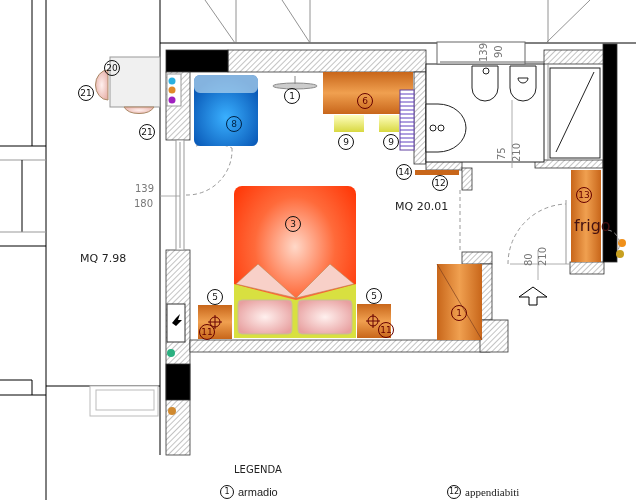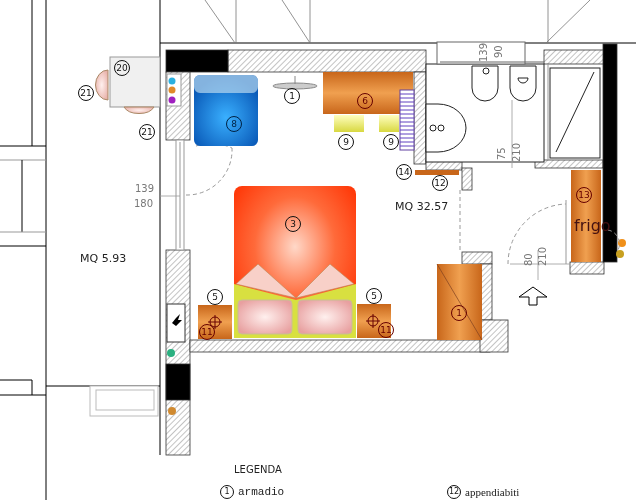--- a/index.html
+++ b/index.html
@@ -228,55 +228,55 @@
 </svg>
 
 <div>
   <style>
     .mk{position:absolute;width:14px;height:14px;border:1px solid #111;border-radius:50%;font-family:"DejaVu Sans",sans-serif;font-size:9px;line-height:14px;text-align:center;color:#111;background:transparent;}
     .mkr{border-color:#600;color:#600;}
     .txt{position:absolute;font-family:"DejaVu Sans",sans-serif;color:#222;white-space:nowrap;}
     .dimt{position:absolute;font-family:"DejaVu Sans",sans-serif;color:#777;font-size:10px;white-space:nowrap;}
     .vt{transform:rotate(-90deg);transform-origin:left top;}
   </style>
-  <span class="mk" style="left:114px;top:60px">20</span>
+  <span class="mk" style="left:104px;top:60px">20</span>
   <span class="mk" style="left:78px;top:85px">21</span>
   <span class="mk" style="left:139px;top:124px">21</span>
   <span class="mk mkr" style="left:226px;top:116px;border-color:#024;color:#024">8</span>
   <span class="mk" style="left:284px;top:88px">1</span>
   <span class="mk mkr" style="left:357px;top:93px">6</span>
   <span class="mk" style="left:338px;top:134px">9</span>
   <span class="mk" style="left:383px;top:134px">9</span>
   <span class="mk" style="left:396px;top:164px">14</span>
   <span class="mk" style="left:432px;top:175px">12</span>
   <span class="mk mkr" style="left:576px;top:187px">13</span>
   <span class="mk" style="left:285px;top:216px">3</span>
   <span class="mk" style="left:207px;top:289px">5</span>
   <span class="mk" style="left:366px;top:288px">5</span>
   <span class="mk mkr" style="left:199px;top:324px">11</span>
   <span class="mk mkr" style="left:378px;top:322px">11</span>
   <span class="mk mkr" style="left:451px;top:305px">1</span>
 
   <span class="txt" style="left:574px;top:216px;font-size:16px;color:#411">frigo</span>
-  <span class="txt" style="left:395px;top:200px;font-size:11px">MQ 32.57</span>
-  <span class="txt" style="left:80px;top:252px;font-size:11px">MQ 5.93</span>
+  <span class="txt" style="left:395px;top:200px;font-size:11px">MQ 20.01</span>
+  <span class="txt" style="left:80px;top:252px;font-size:11px">MQ 7.98</span>
 
   <span class="dimt" style="left:135px;top:183px">139</span>
   <span class="dimt" style="left:134px;top:198px">180</span>
   <span class="dimt vt" style="left:478px;top:62px">139</span>
   <span class="dimt vt" style="left:493px;top:58px">90</span>
   <span class="dimt vt" style="left:496px;top:160px">75</span>
   <span class="dimt vt" style="left:511px;top:162px">210</span>
   <span class="dimt vt" style="left:523px;top:266px">80</span>
   <span class="dimt vt" style="left:537px;top:266px">210</span>
 </div>
 
 <div>
   <span class="txt" style="left:234px;top:464px;font-size:10px">LEGENDA</span>
   <div style="position:absolute;left:220px;top:485px;display:flex;align-items:center;gap:4px">
     <span class="mk" style="position:static;width:12px;height:12px;line-height:12px;font-size:8px">1</span>
-    <span style="font-family:Liberation Mono, monospace;font-size:11px;color:#222">armadio</span>
+    <span style="font-family:Liberation Sans, sans-serif;font-size:11px;color:#222">armadio</span>
   </div>
   <div style="position:absolute;left:447px;top:485px;display:flex;align-items:center;gap:4px">
     <span class="mk" style="position:static;width:12px;height:12px;line-height:12px;font-size:8px">12</span>
     <span style="font-family:Liberation Serif, serif;font-size:11px;color:#222">appendiabiti</span>
   </div>
 </div>
 
 </body></html>

